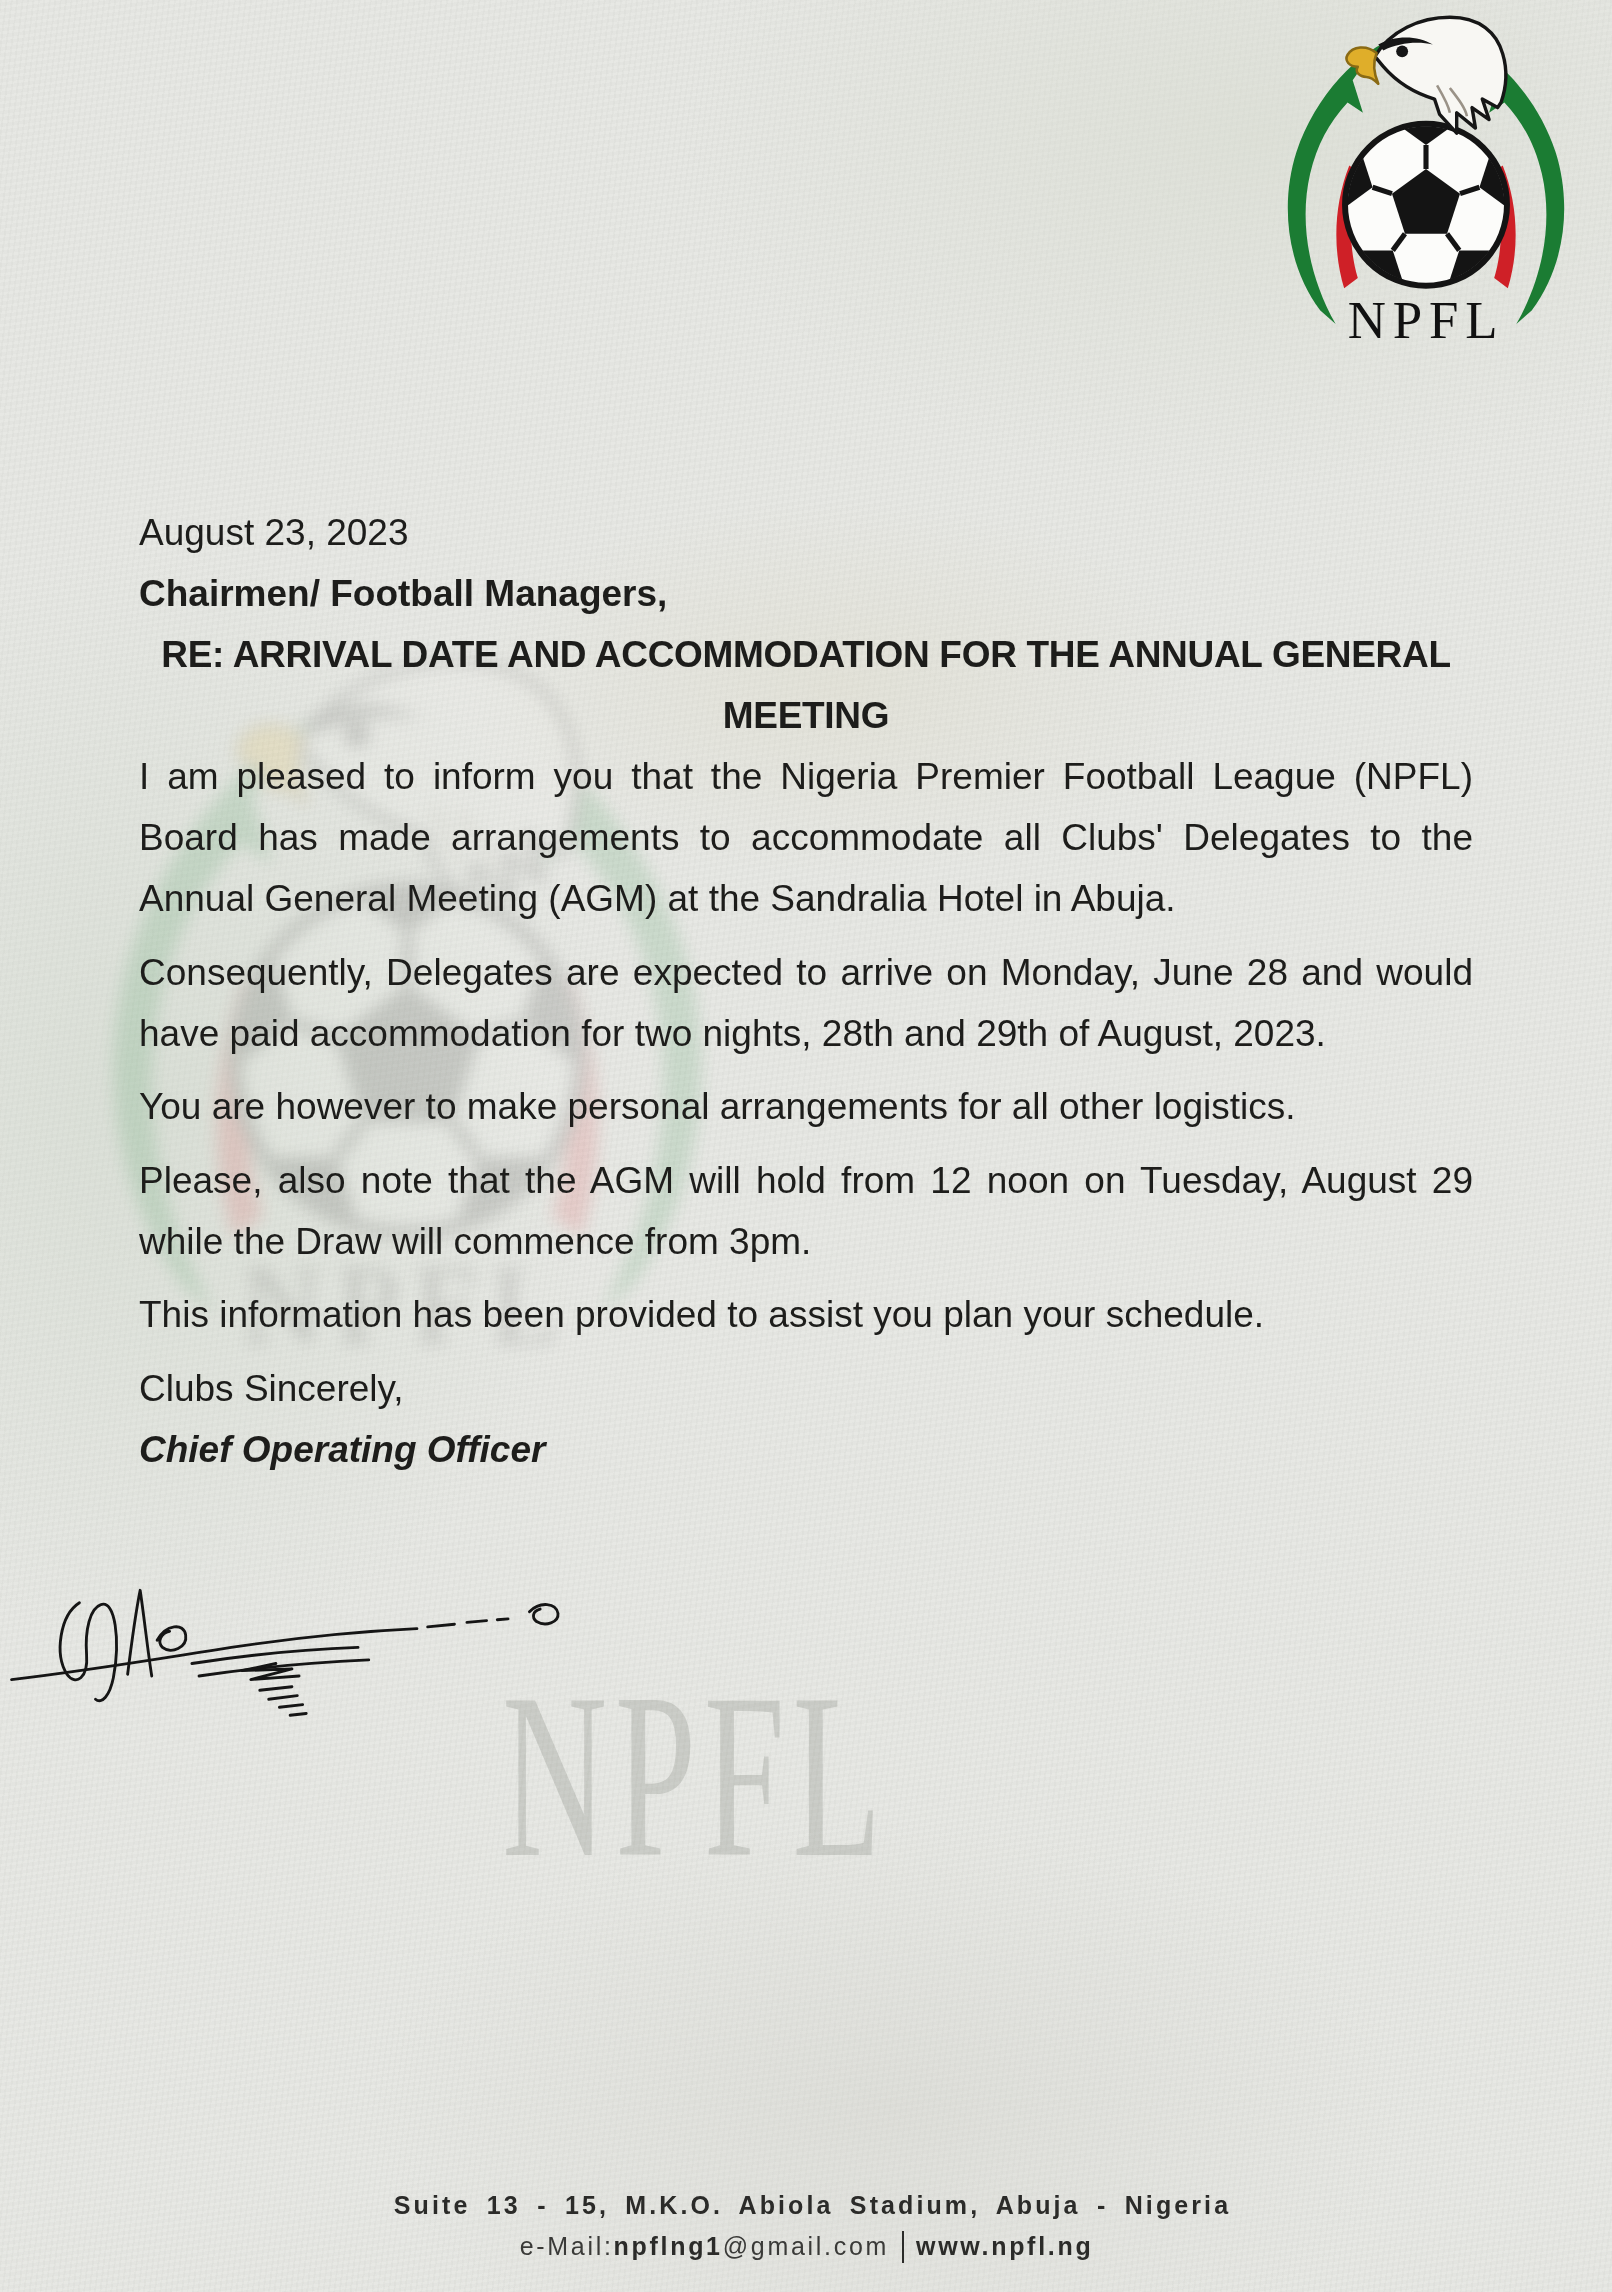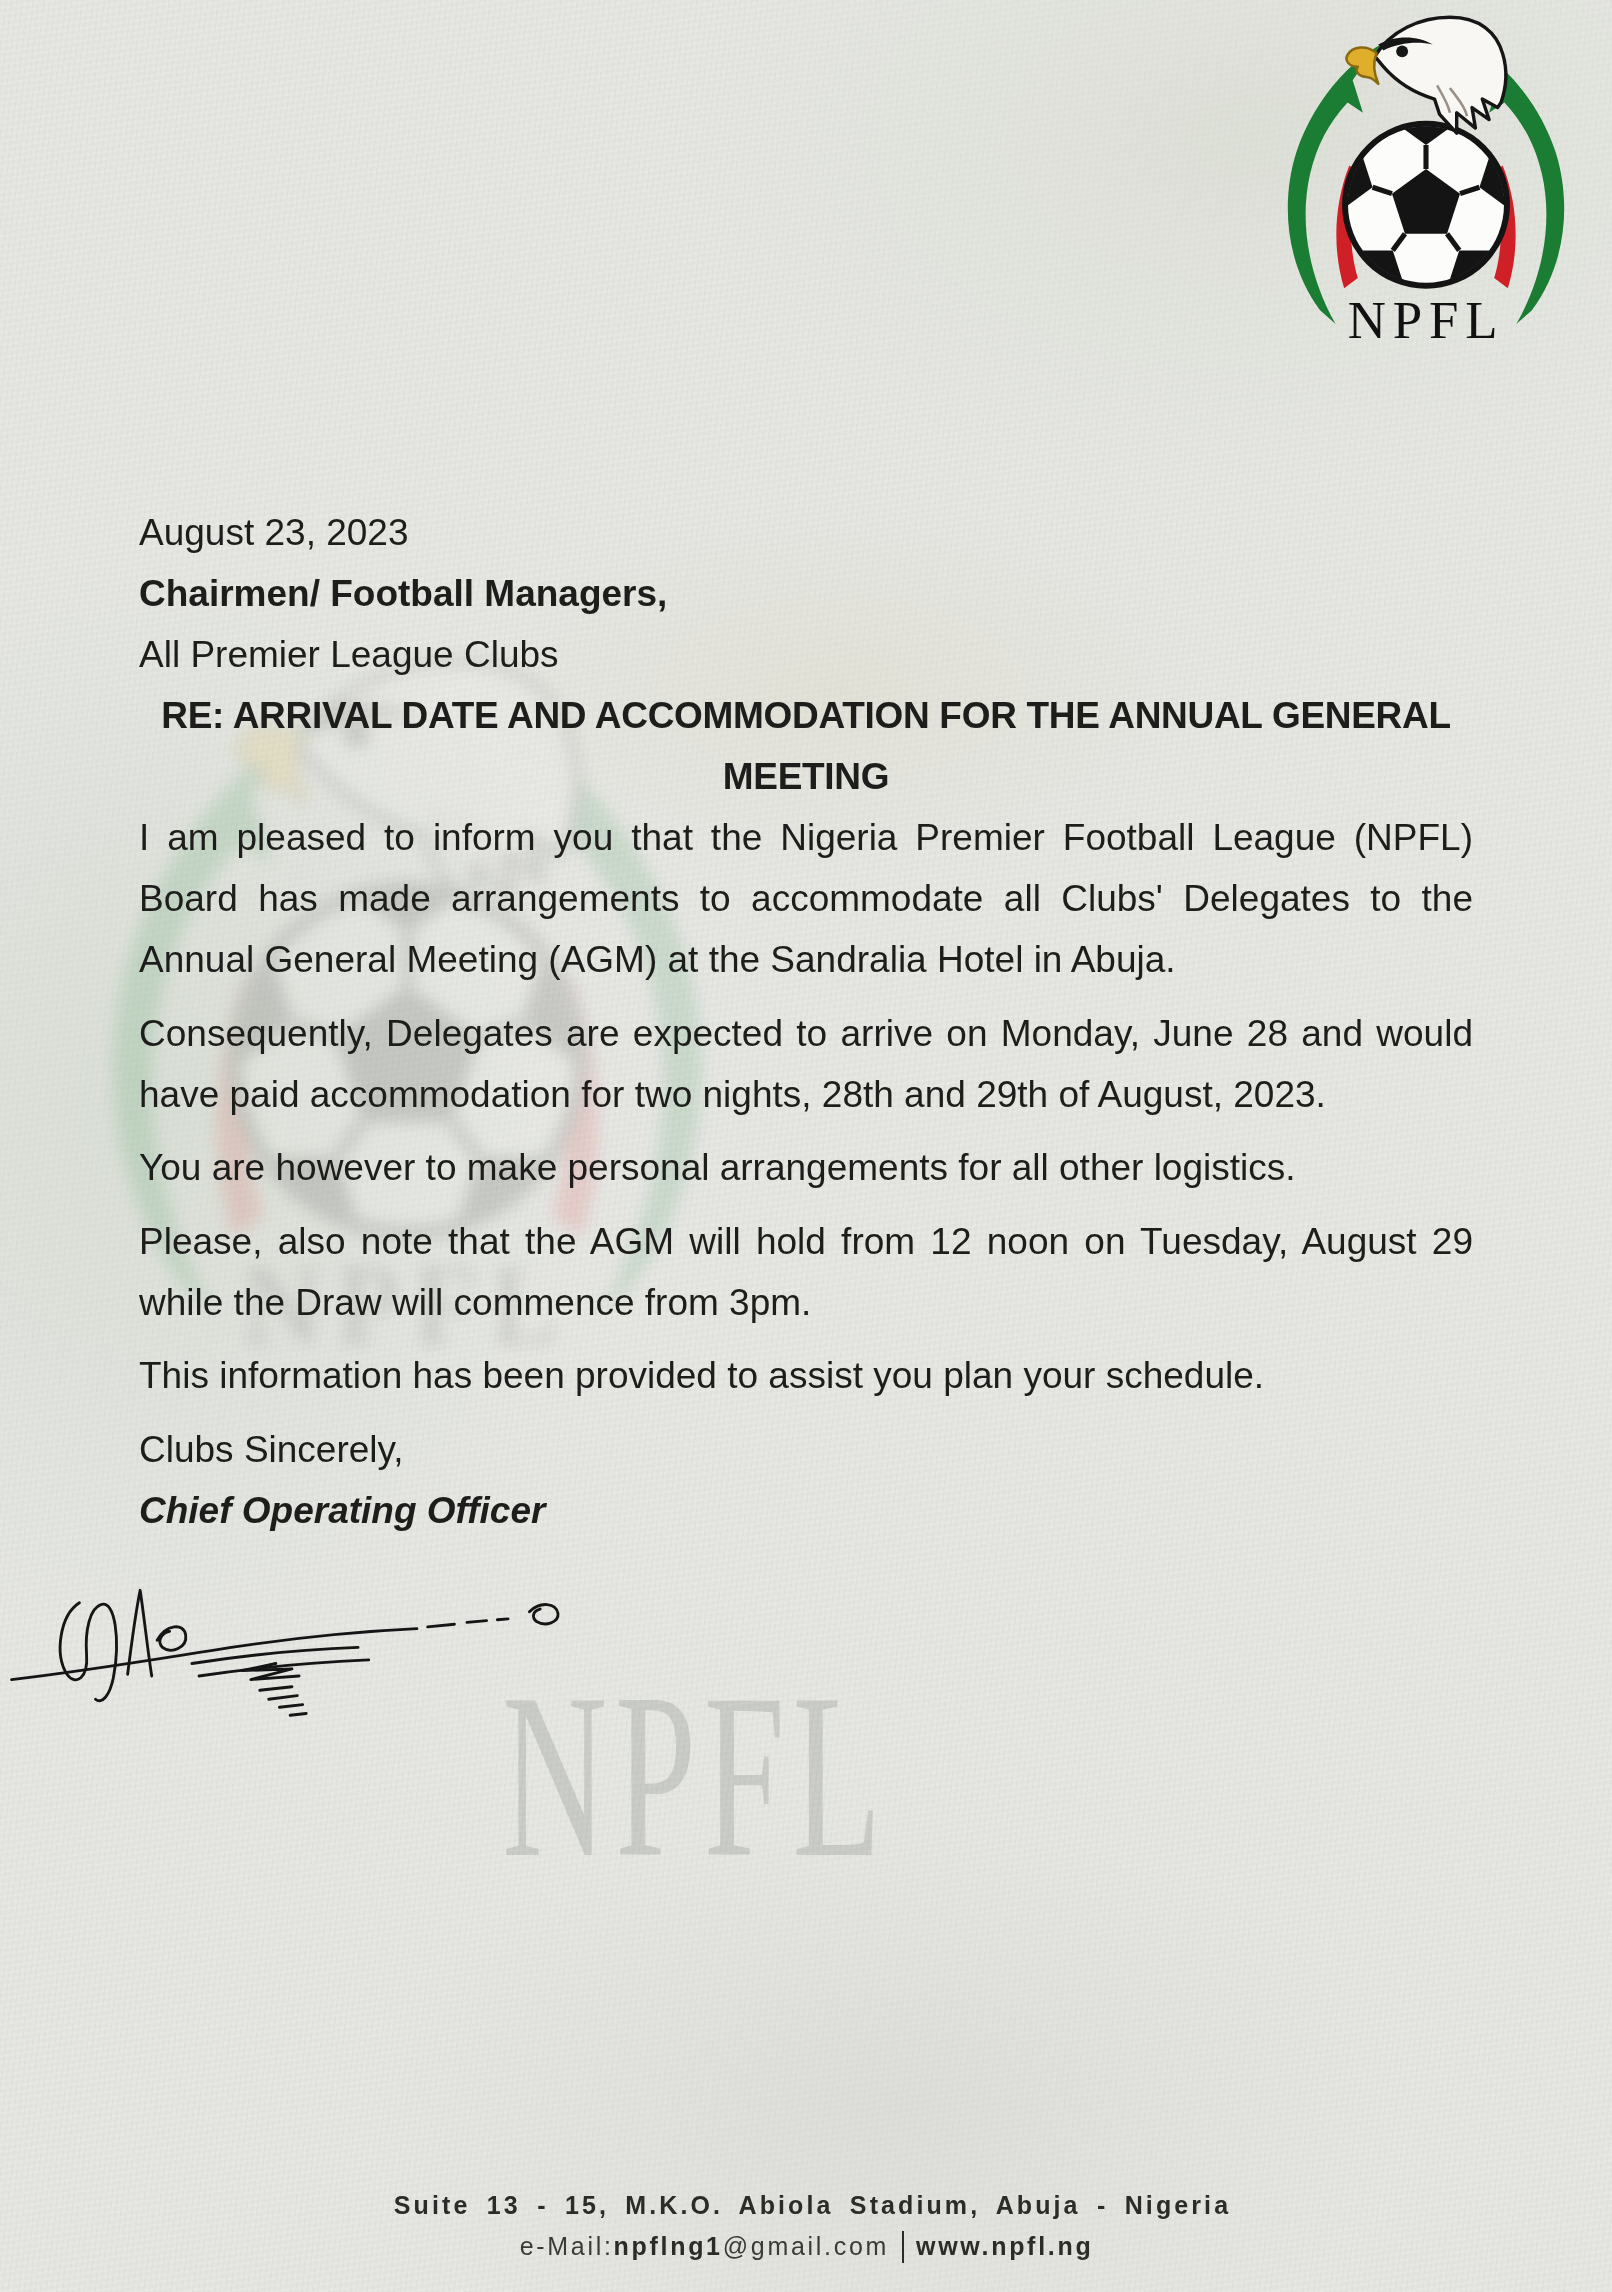--- a/index.html
+++ b/index.html
@@ -128,21 +128,20 @@
 
   <div class="ghost-text">NPFL</div>
 
   <svg class="logo" viewBox="0 0 420 400">
     <use href="#npfl-logo"></use>
   </svg>
 
   <div class="content">
     <p class="date">August 23, 2023</p>
     <p class="addr1">Chairmen/ Football Managers,</p>
-    <p class="addr2">All Premier League Clubs</p>
     <p class="subject">RE: ARRIVAL DATE AND ACCOMMODATION FOR THE ANNUAL GENERAL MEETING</p>
     <p class="para">I am pleased to inform you that the Nigeria Premier Football League (NPFL) Board has made arrangements to accommodate all Clubs' Delegates to the Annual General Meeting (AGM) at the Sandralia Hotel in Abuja.</p>
     <p class="para">Consequently, Delegates are expected to arrive on Monday, June 28 and would have paid accommodation for two nights, 28th and 29th of August, 2023.</p>
     <p class="para">You are however to make personal arrangements for all other logistics.</p>
     <p class="para">Please, also note that the AGM will hold from 12 noon on Tuesday, August 29 while the Draw will commence from 3pm.</p>
     <p class="para">This information has been provided to assist you plan your schedule.</p>
     <p class="closing">Clubs Sincerely,</p>
     <p class="sig-title">Chief Operating Officer</p>
   </div>
 

